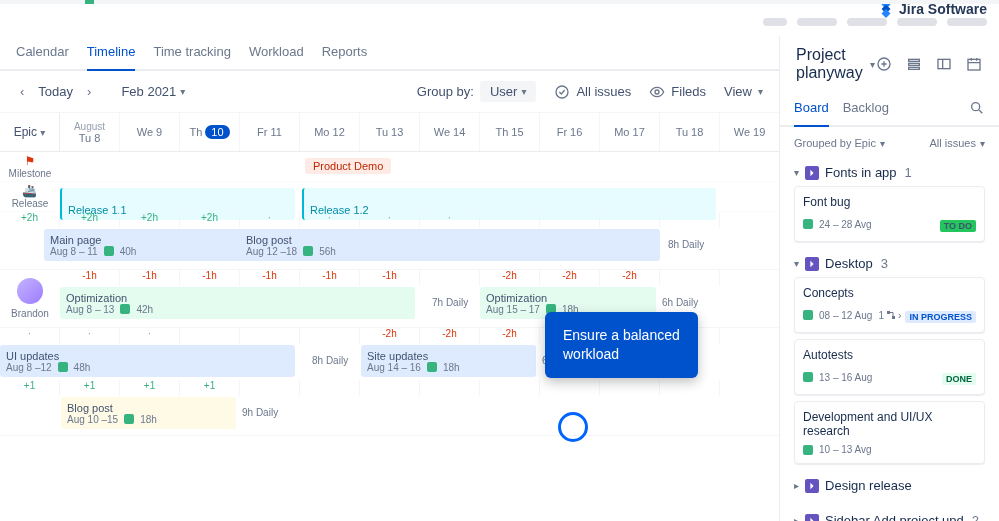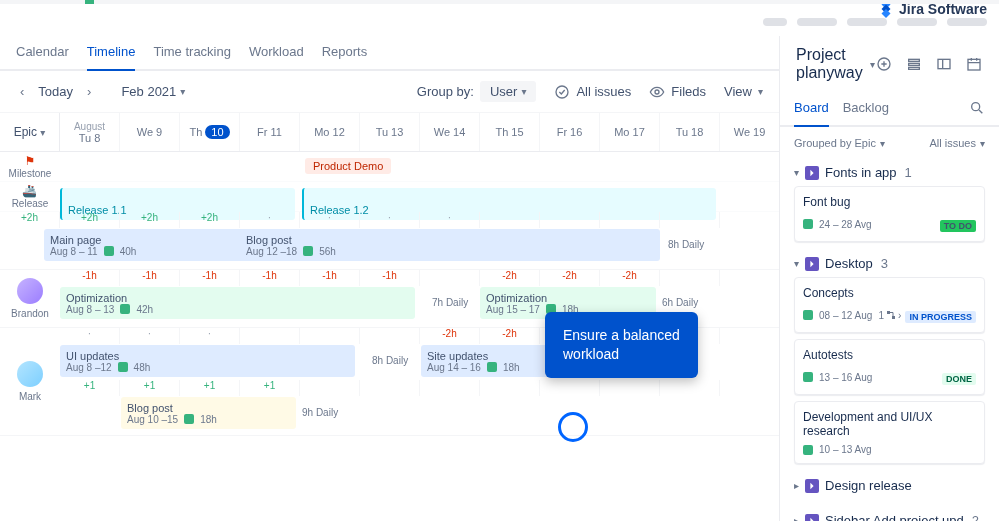--- a/index.html
+++ b/index.html
@@ -324,24 +324,20 @@
                 <div class="task-meta">
                   <span>Aug 15 – 17</span>
                   <span class="story-ico"></span>
                   <span>18h</span>
                 </div>
               </div>
               <div class="daily-lbl" style="left: 602px; top: 27px;">6h Daily</div>
             </div>
           </div>
           <div class="lane" style="min-height: 108px;">
-            <div class="lane-label">
-              <div class="avatar a3"></div>
-              <div class="uname">Mark</div>
-            </div>
             <div class="lane-track">
               <div class="hour-row">
                 <div class="hour-cell ">·</div>
                 <div class="hour-cell ">·</div>
                 <div class="hour-cell ">·</div>
                 <div class="hour-cell "></div>
                 <div class="hour-cell "></div>
                 <div class="hour-cell "></div>
                 <div class="hour-cell minus">-2h</div>
                 <div class="hour-cell minus">-2h</div>

